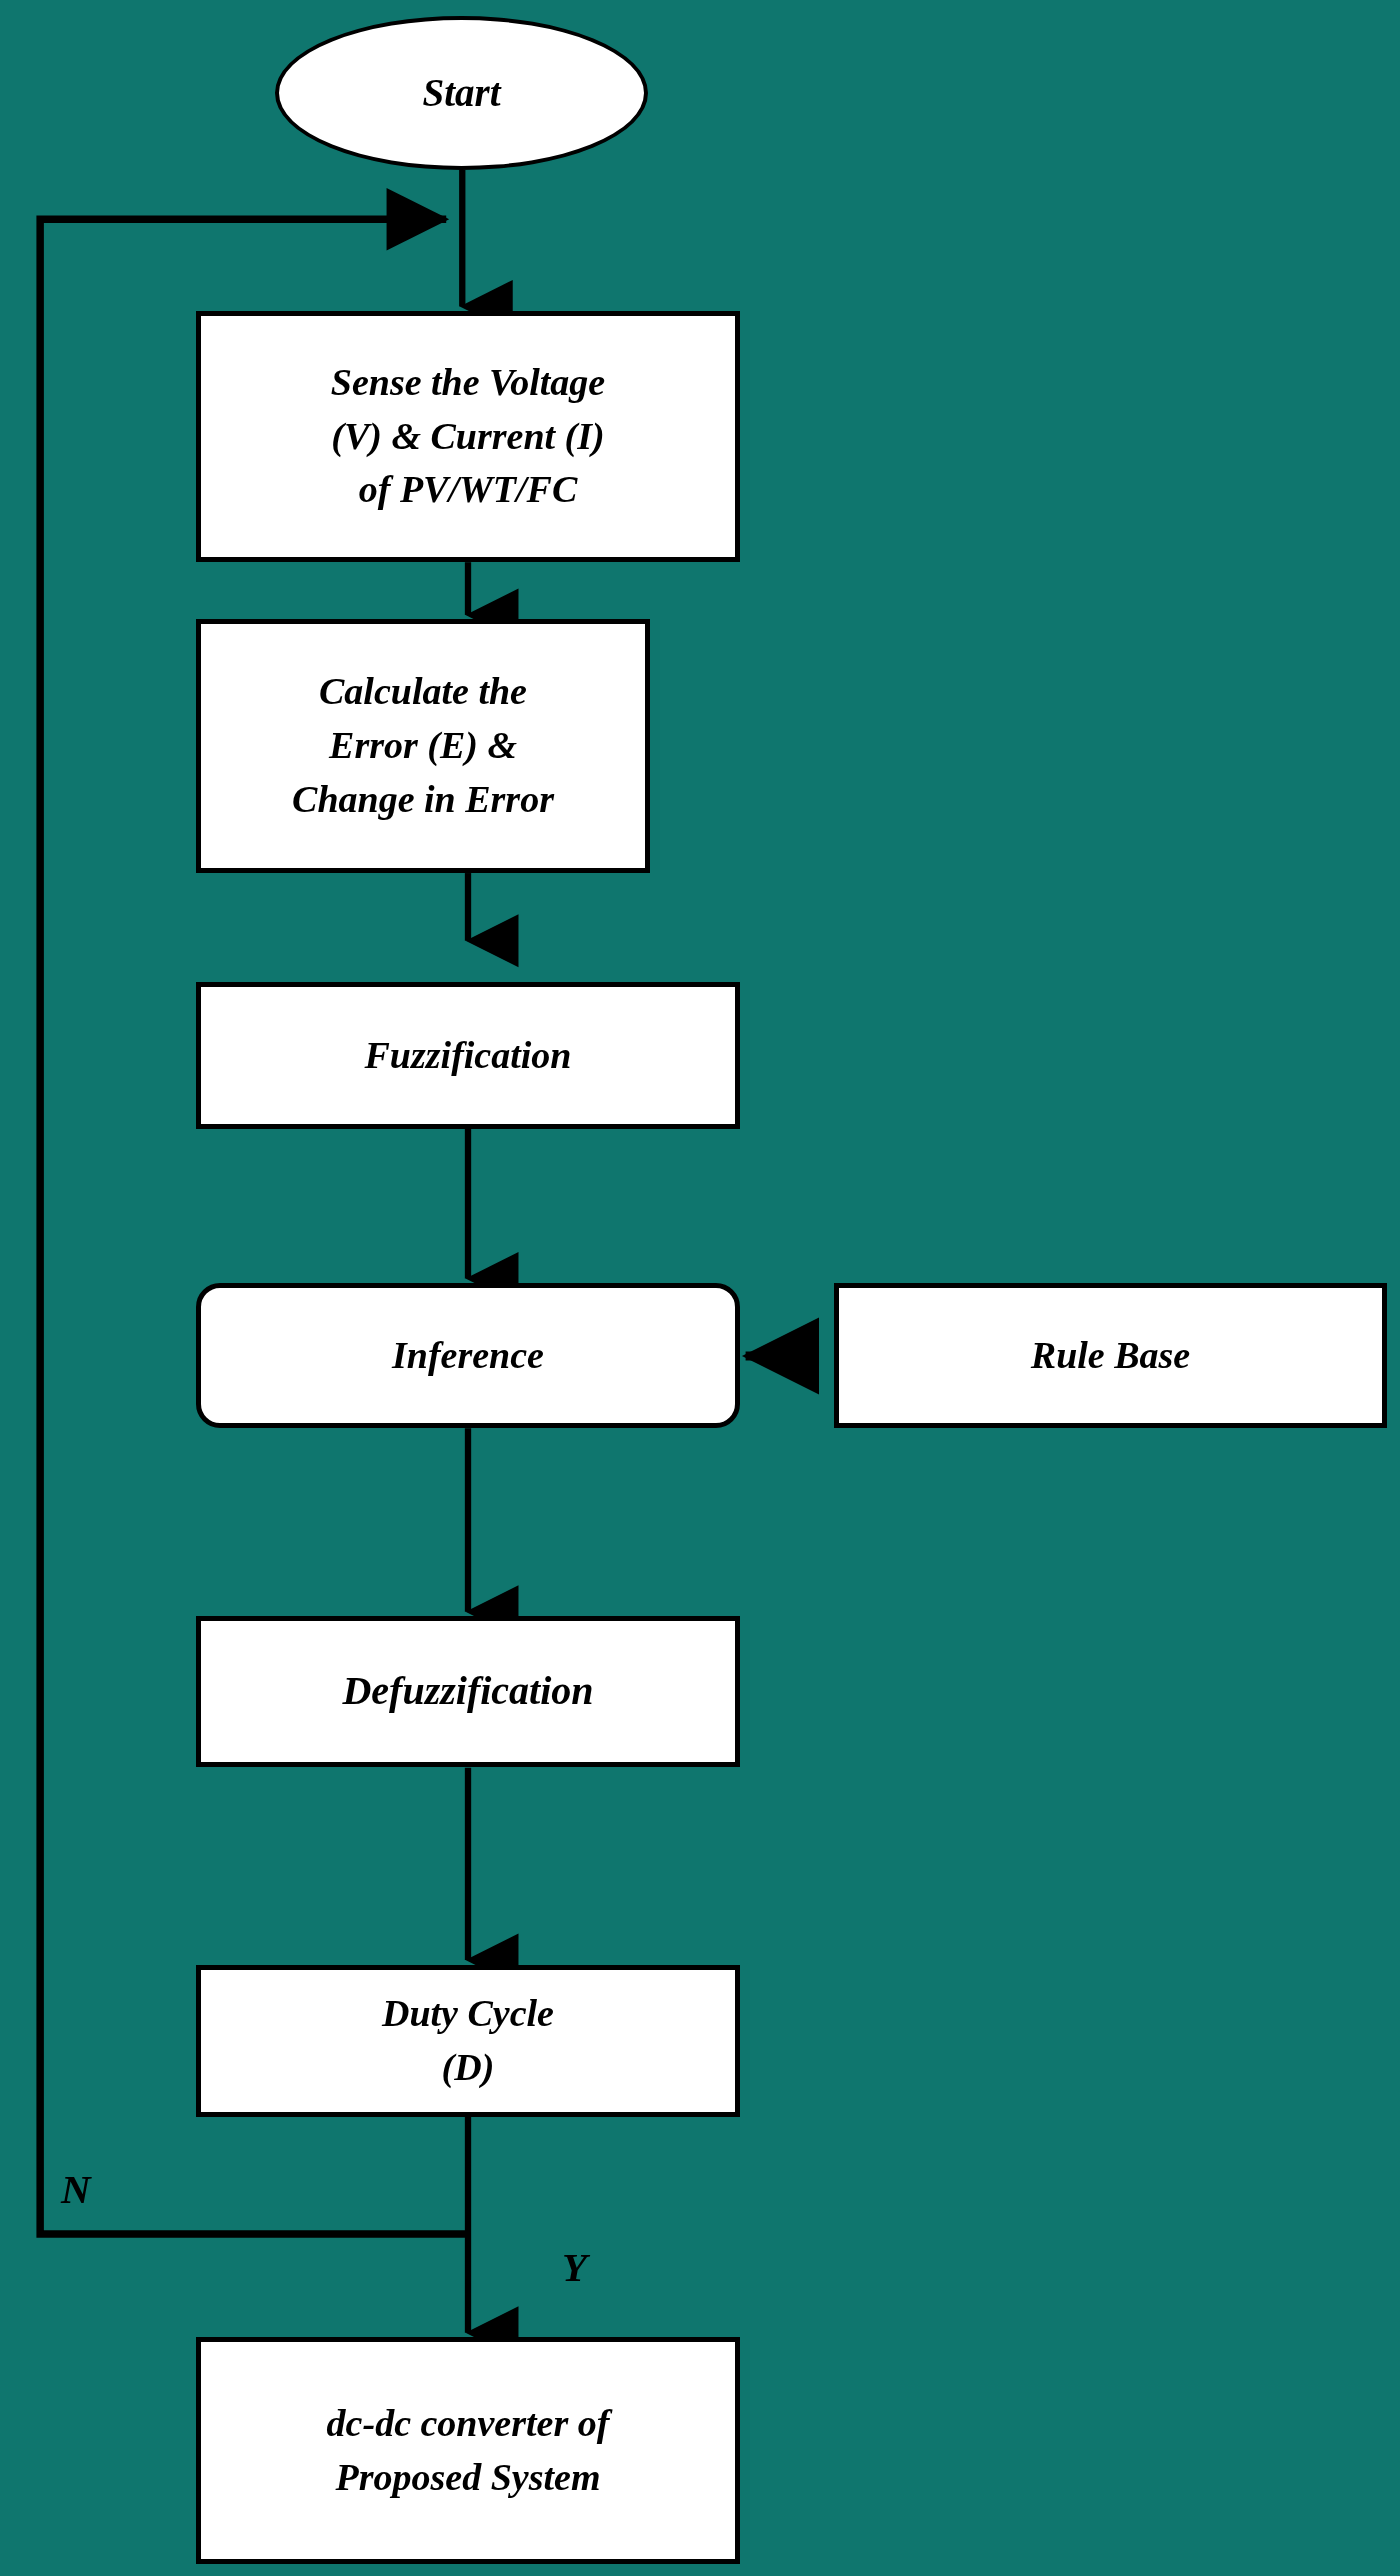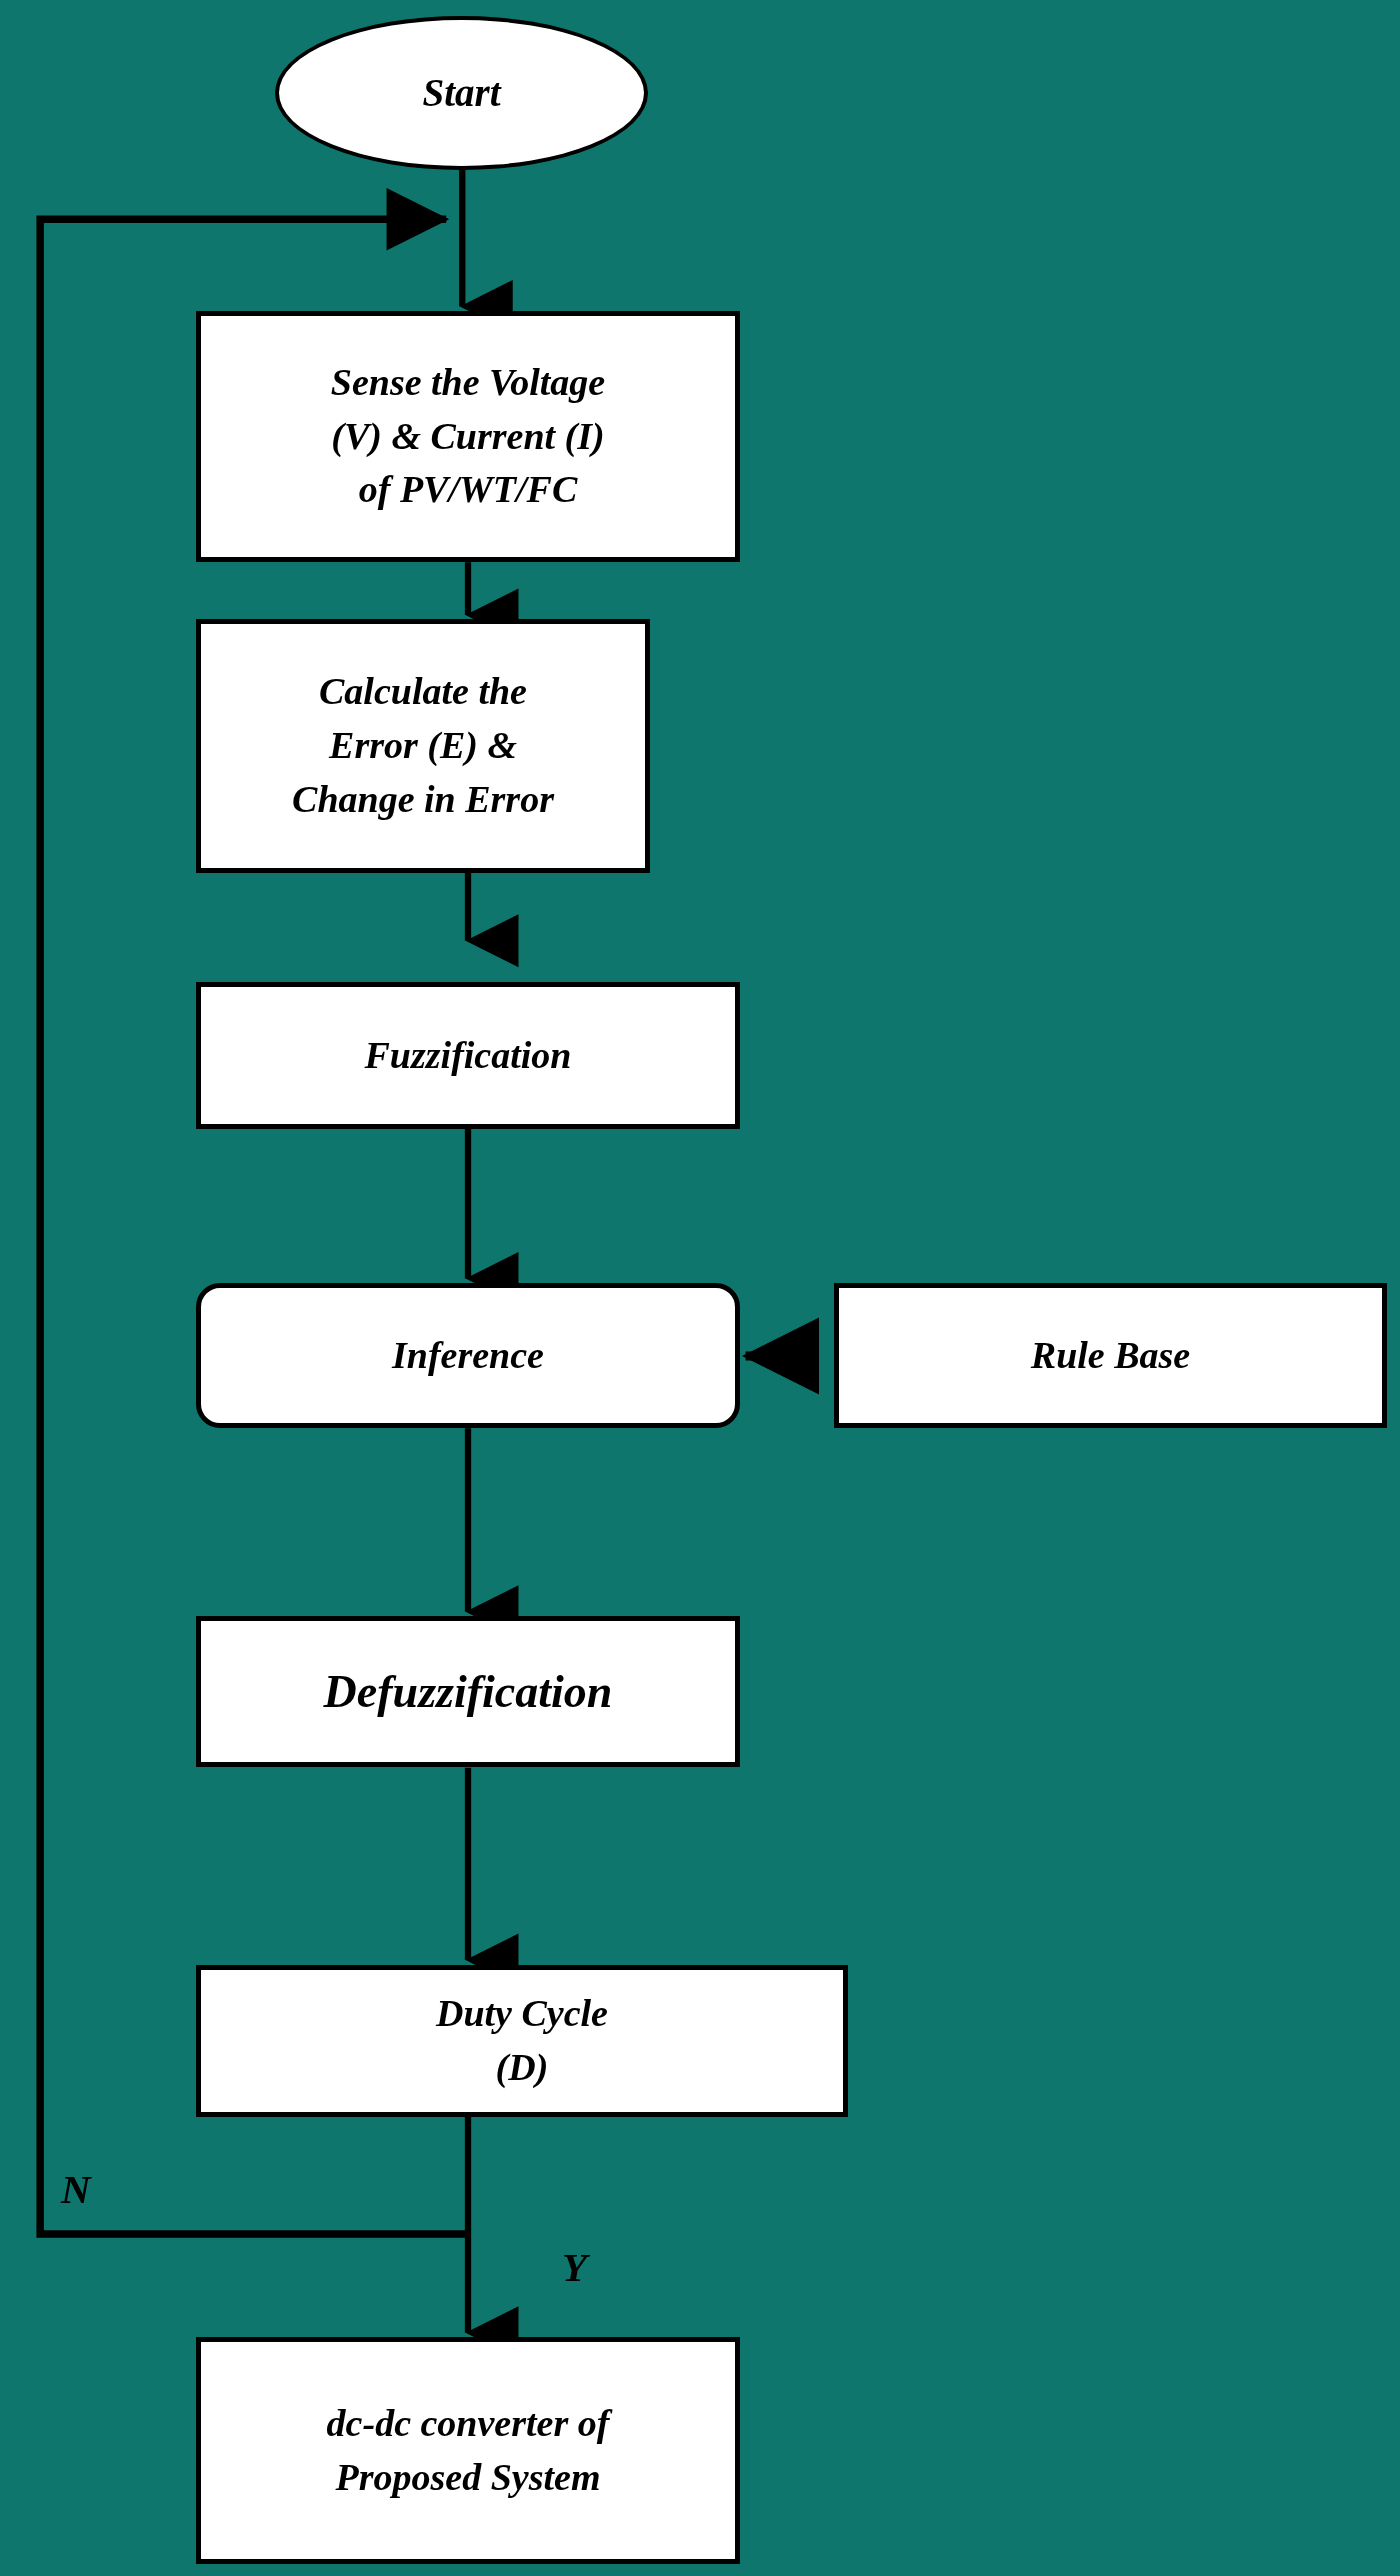--- a/index.html
+++ b/index.html
@@ -118,25 +118,25 @@
   </div>
 
   <div class="node" style="left:196px; top:1283px; width:544px; height:145px; font-size:38px;border-radius:24px;">
     <span class="lbl">Inference</span>
   </div>
 
   <div class="node" style="left:834px; top:1283px; width:553px; height:145px; font-size:38px;">
     <span class="lbl">Rule Base</span>
   </div>
 
-  <div class="node" style="left:196px; top:1616px; width:544px; height:151px; font-size:46px;">
+  <div class="node" style="left:196px; top:1616px; width:544px; height:151px; font-size:40px;">
     <span class="lbl">Defuzzification</span>
   </div>
 
-  <div class="node" style="left:196px; top:1965px; width:652px; height:152px; font-size:38px;justify-content:center;">
+  <div class="node" style="left:196px; top:1965px; width:544px; height:152px; font-size:38px;justify-content:center;">
     <span class="lbl">Duty Cycle
 (D)</span>
   </div>
 
   <div class="node" style="left:196px; top:2337px; width:544px; height:227px; font-size:38px;">
     <span class="lbl">dc-dc converter of
 Proposed System</span>
   </div>
 
   <div class="edge-label" style="left:61px; top:2169px; font-size:41px;">N</div>

